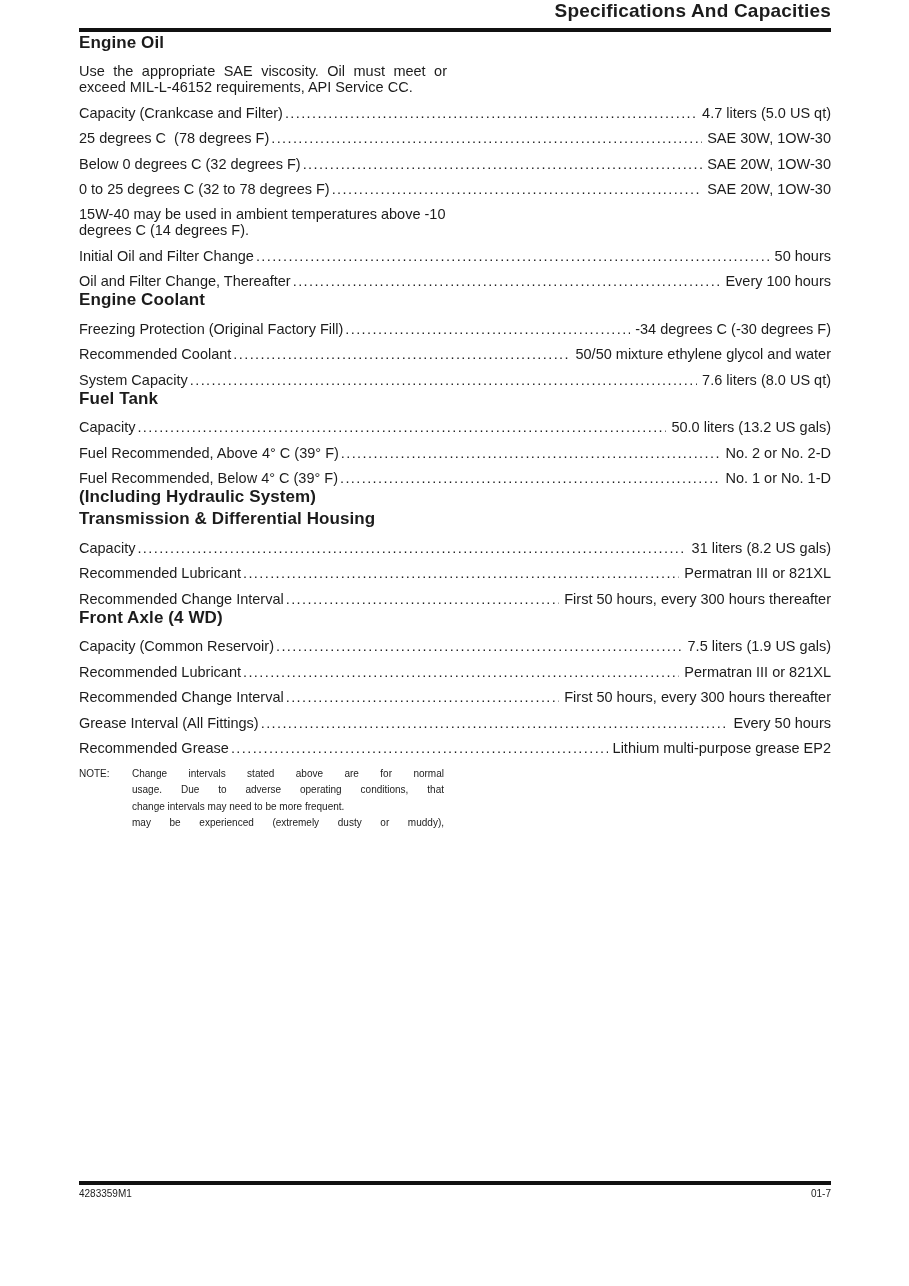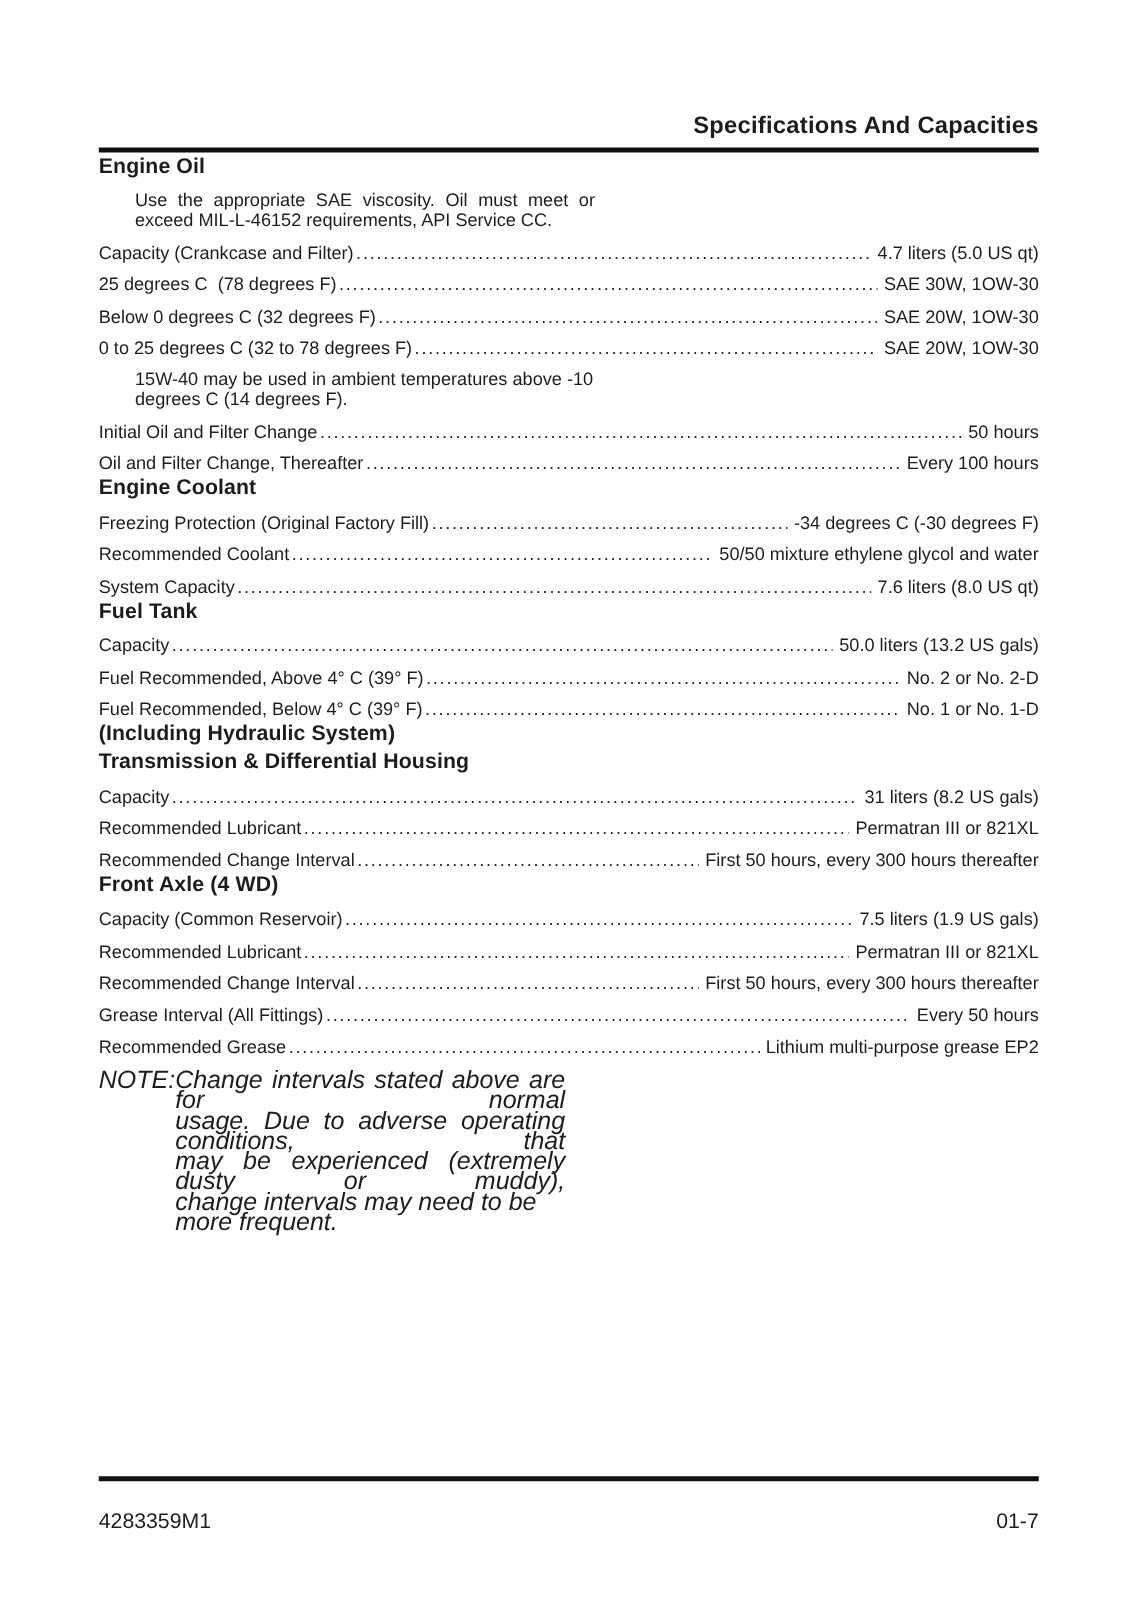--- a/index.html
+++ b/index.html
@@ -8,21 +8,20 @@
     width:909px; height:1286px;
     background:#ffffff;
     font-family:"Liberation Sans", sans-serif;
     color:#1c1c1c;
     overflow:hidden;
   }
   .content { position:absolute; left:79px; right:78px; top:0; }
 
   
   .title {
-    padding-top:90px;
     text-align:right;
     font-size:19px;
     font-weight:bold;
     line-height:22px;
     letter-spacing:0.2px;
   }
   .title-rule { height:4px; background:#111; margin-top:6px; }
 
   
   .heading { margin-bottom:5px; }
@@ -39,35 +38,35 @@
   .dots {
     flex:1 1 auto; overflow:hidden; white-space:nowrap;
     margin:0 5px 0 2px; min-width:10px;
   }
   .dots::after {
     content:"......................................................................................................................................................................................................................................";
     letter-spacing:1.4px; font-size:14.5px; color:#1c1c1c;
   }
   .value { white-space:pre; }
 
-  .para { margin-top:9px; width:368px; font-size:14.5px;margin-left:29px; }
+  .para { margin-top:9px; width:368px; font-size:14.5px; }
   .pline { line-height:16px; }
   .just { text-align:justify; text-align-last:justify; }
 
-  .note { display:flex; margin-top:10px; font-style:italic; font-size:20px; }
+  .note { display:flex; margin-top:10px; font-size:10px; }
   .note-label { flex:0 0 53px; line-height:16.3px; }
   .note-text { width:312px; }
   .nline { line-height:16.3px; }
 
   
   .footer { position:absolute; left:79px; right:78px; top:1181px; }
   .footer-rule { height:4px; background:#111; }
   .footer-row {
     display:flex; justify-content:space-between;
-    font-size:17px; margin-top:22px;
+    font-size:10px; margin-top:3px;
   }
 </style>
 </head>
 <body>
 
 <div class="page">
   <div class="content">
     <header>
       <div class="title">Specifications And Capacities</div>
       <div class="title-rule"></div>
@@ -206,22 +205,22 @@
           <div class="spec">
             <span class="label">Recommended Grease</span>
             <span class="dots"></span>
             <span class="value">Lithium multi-purpose grease EP2</span>
           </div>
           <div class="note">
             <span class="note-label">NOTE:</span>
             <div class="note-text">
               <div class="nline just">Change intervals stated above are for normal</div>
               <div class="nline just">usage. Due to adverse operating conditions, that</div>
+              <div class="nline">change intervals may need to be more frequent.</div>
               <div class="nline just">may be experienced (extremely dusty or muddy),</div>
-              <div class="nline">change intervals may need to be more frequent.</div>
             </div>
           </div>
         </section>
       </div>
   </div>
   <div class="footer">
     <div class="footer-rule"></div>
     <div class="footer-row">
       <span>4283359M1</span>
       <span>01-7</span>

